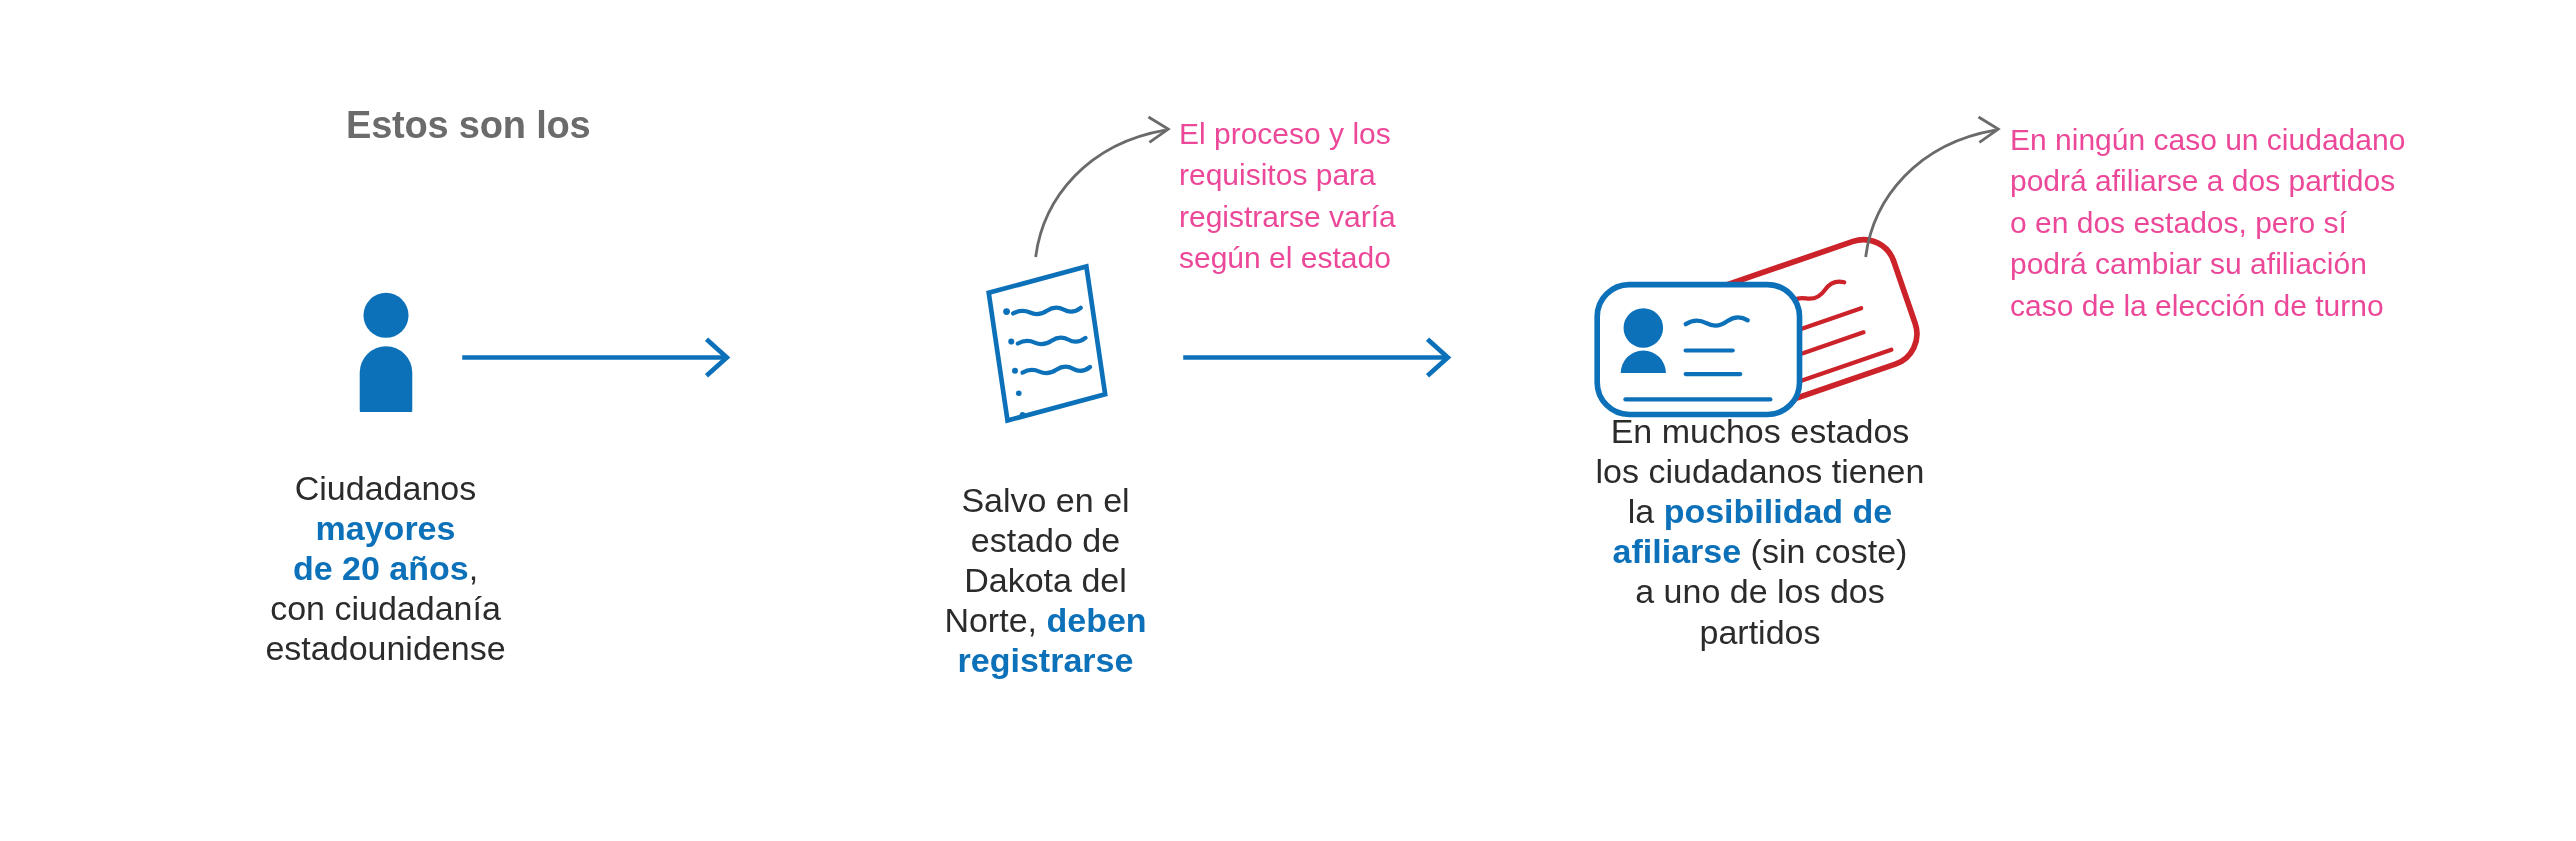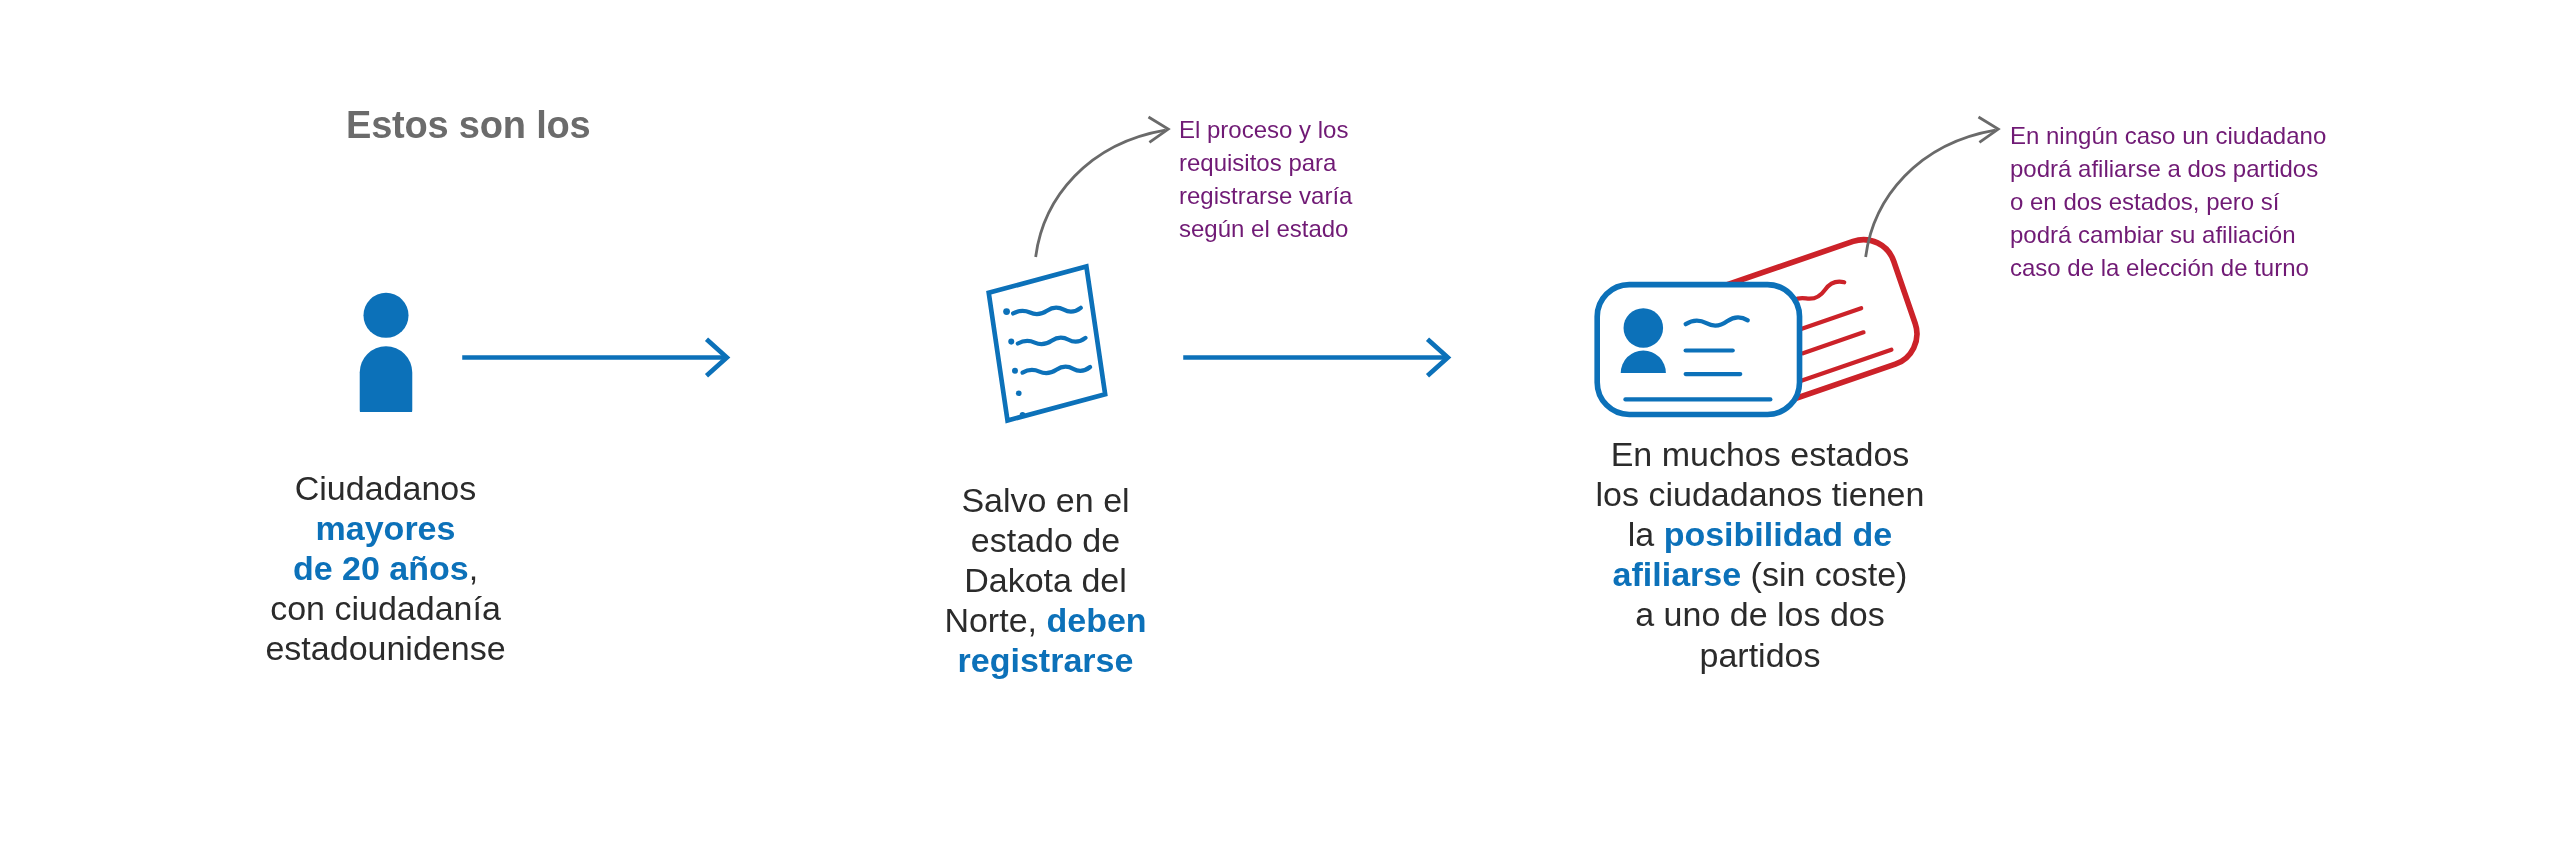--- a/index.html
+++ b/index.html
@@ -75,35 +75,35 @@
     width: 339px;
   }
   .step-2 .caption { margin-top: 42px; }
 
   
   .step-3 {
     left: 1506px;
     top: 226px;
     width: 508px;
   }
-  .step-3 .caption { margin-top: 29px; }
+  .step-3 .caption { margin-top: 6px; }
 
   
   .connector {
     position: absolute;
     pointer-events: none;
   }
   .connector-1 { left: 461px; top: 337px; }
   .connector-2 { left: 1182px; top: 337px; }
 
   
   .annotation {
     position: absolute;
-    color: #701a75;
-    font-size: 24px;
+    color: #ec4899;
+    font-size: 30px;
     line-height: 1.38;
   }
   .annotation-1 { left: 1179px; top: 113px; width: 282px; }
   .annotation-2 { left: 2010px; top: 119px; width: 490px; }
 
   .curve {
     position: absolute;
     pointer-events: none;
   }
   .curve-1 { left: 1015px; top: 111px; }

